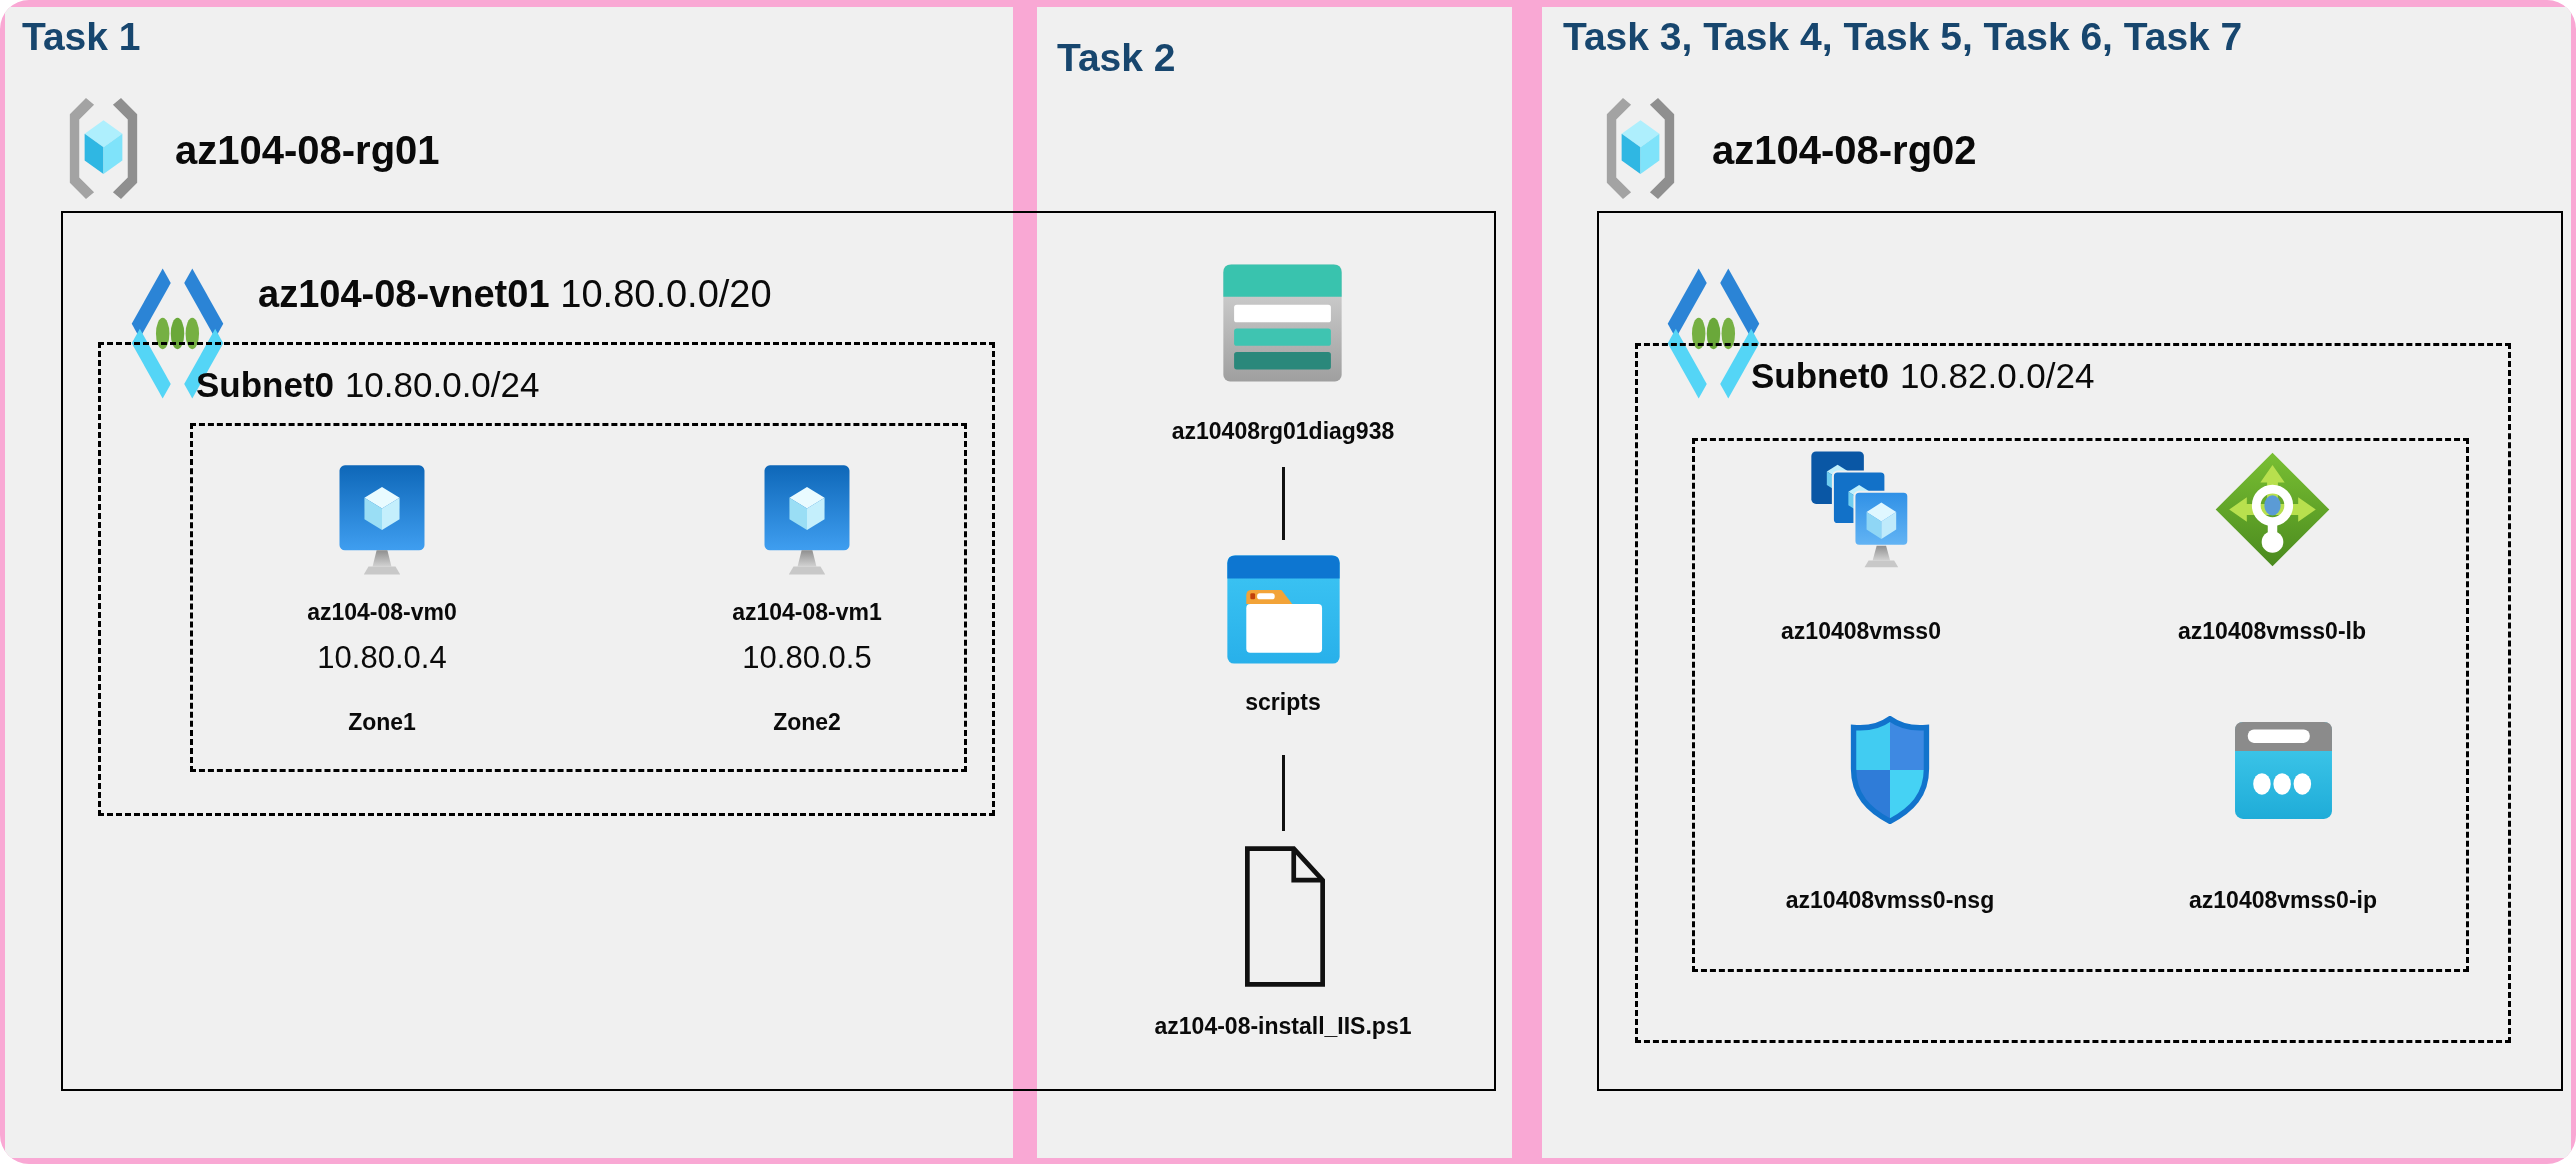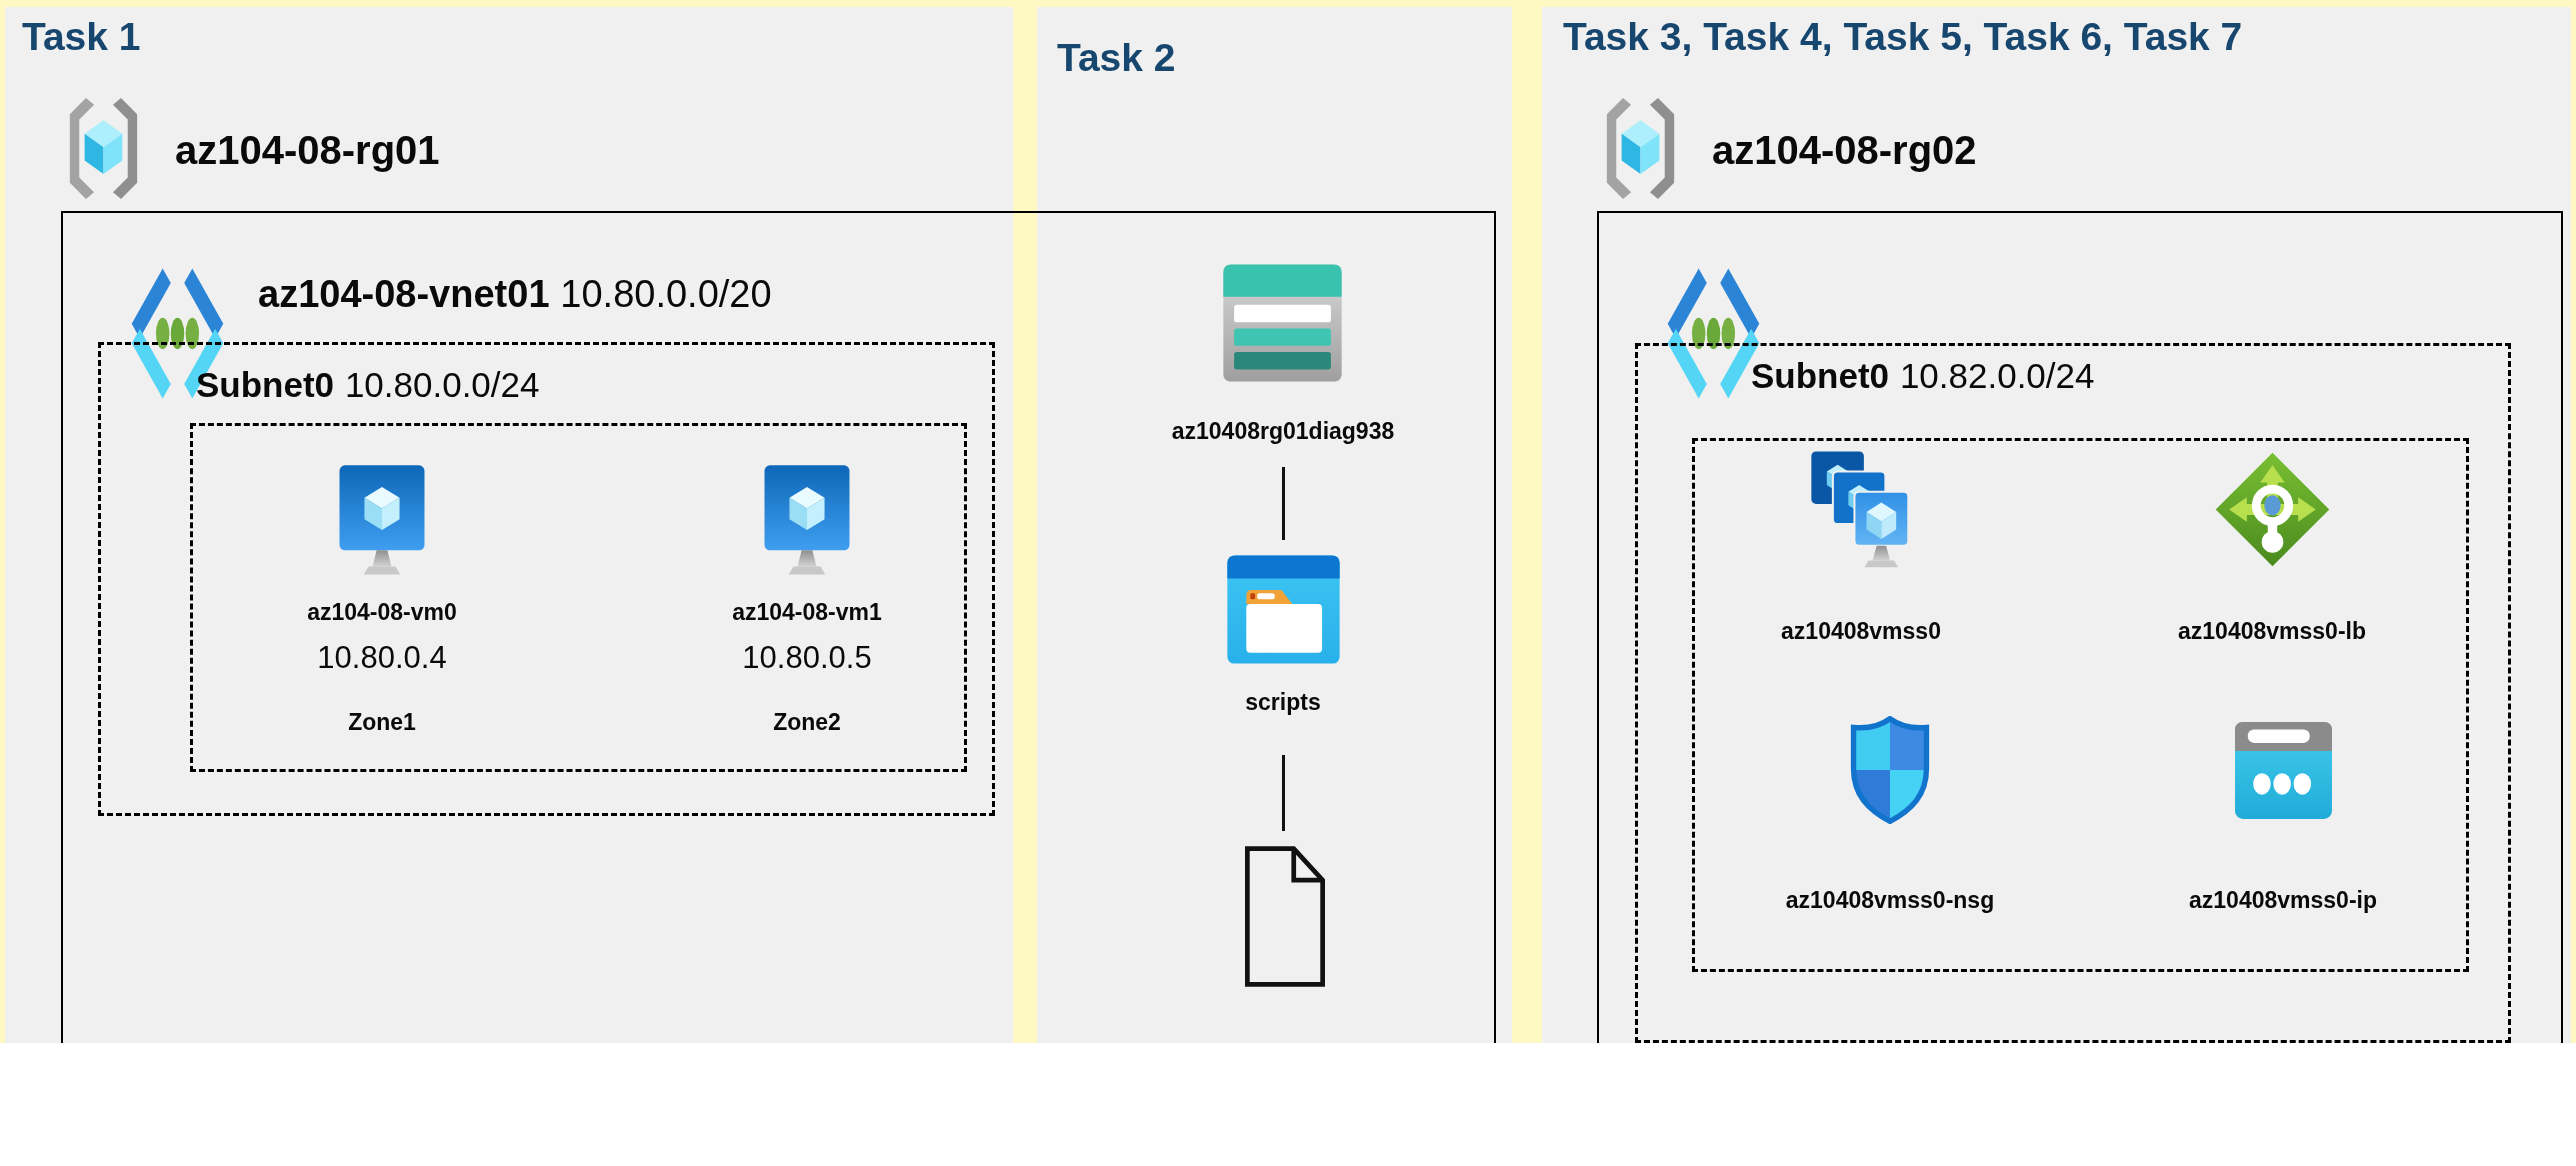--- a/index.html
+++ b/index.html
@@ -1,17 +1,17 @@
 <!DOCTYPE html>
 <html style="font-size:10.8px"><head>
 <meta charset="utf-8">
 <style>
   html,body{margin:0;padding:0;background:#ffffff;}
-  .canvas{position:relative;width:2576px;height:1043px;background:#fef9c3;
-          font-family:"Liberation Sans","DejaVu Sans",sans-serif;color:#0a0a0a;overflow:hidden;}
+  .canvas{position:relative;width:2576px;height:1164px;background:#f9a8d4;
+          font-family:"Liberation Sans","DejaVu Sans",sans-serif;color:#0a0a0a;overflow:hidden;border-radius:29px;}
   .panel{position:absolute;top:6.7px;height:1151px;background:#f0f0f0;}
   #panel1{left:5.4px;width:1008px;}
   #panel2{left:1037px;width:475px;}
   #panel3{left:1542px;width:1029px;}
   .hdr{position:absolute;font-size:39px;font-weight:bold;color:#17466e;white-space:nowrap;}
   .rg-label{position:absolute;font-size:40px;font-weight:bold;white-space:nowrap;}
   .net-label{position:absolute;font-size:38px;white-space:nowrap;}
   .subnet-label{position:absolute;font-size:35px;white-space:nowrap;}
   .net-label .b,.subnet-label .b{font-weight:bold;}
   .net-label .r,.subnet-label .r{font-weight:normal;margin-left:10.8px;}
@@ -142,20 +142,21 @@
     <rect x="30" y="74" width="112" height="72" rx="6" fill="#ffffff"></rect>
   </svg>
   <div class="res-label" style="left:1283px;top:689px;">scripts</div>
 
   <div class="vline" style="left:1282px;top:755px;height:76px;"></div>
 
   <svg class="icon" style="left:1244px;top:845px;" width="82" height="143" viewBox="0 0 122 212">
     <path d="M5 5 H74 L117 52 V207 H5 Z" fill="#f0f0f0" stroke="#111111" stroke-width="7" stroke-linejoin="miter"></path>
     <path d="M74 5 V52 H117" fill="none" stroke="#111111" stroke-width="7"></path>
   </svg>
+  <div class="res-label" style="left:1283px;top:1013px;">az104-08-install_IIS.ps1</div>
 
   <svg class="icon" style="left:1596px;top:98px;" width="89" height="101" viewBox="0 0 132 150">
     <path d="M40 0 L52 10 L30 32 V118 L52 140 L40 150 L16 126 V24 Z" fill="#a3a3a3"></path>
     <path d="M92 0 L80 10 L102 32 V118 L80 140 L92 150 L116 126 V24 Z" fill="#8f8f8f"></path>
     <polygon points="66,33 94,53 66,73 38,53" fill="#aeeffd"></polygon>
     <polygon points="38,53 66,73 66,113 38,93" fill="#2fb7e3"></polygon>
     <polygon points="94,53 66,73 66,113 94,93" fill="#7fe3fa"></polygon>
   </svg>
   <div class="rg-label" style="left:1712px;top:128px;">az104-08-rg02</div>
 

